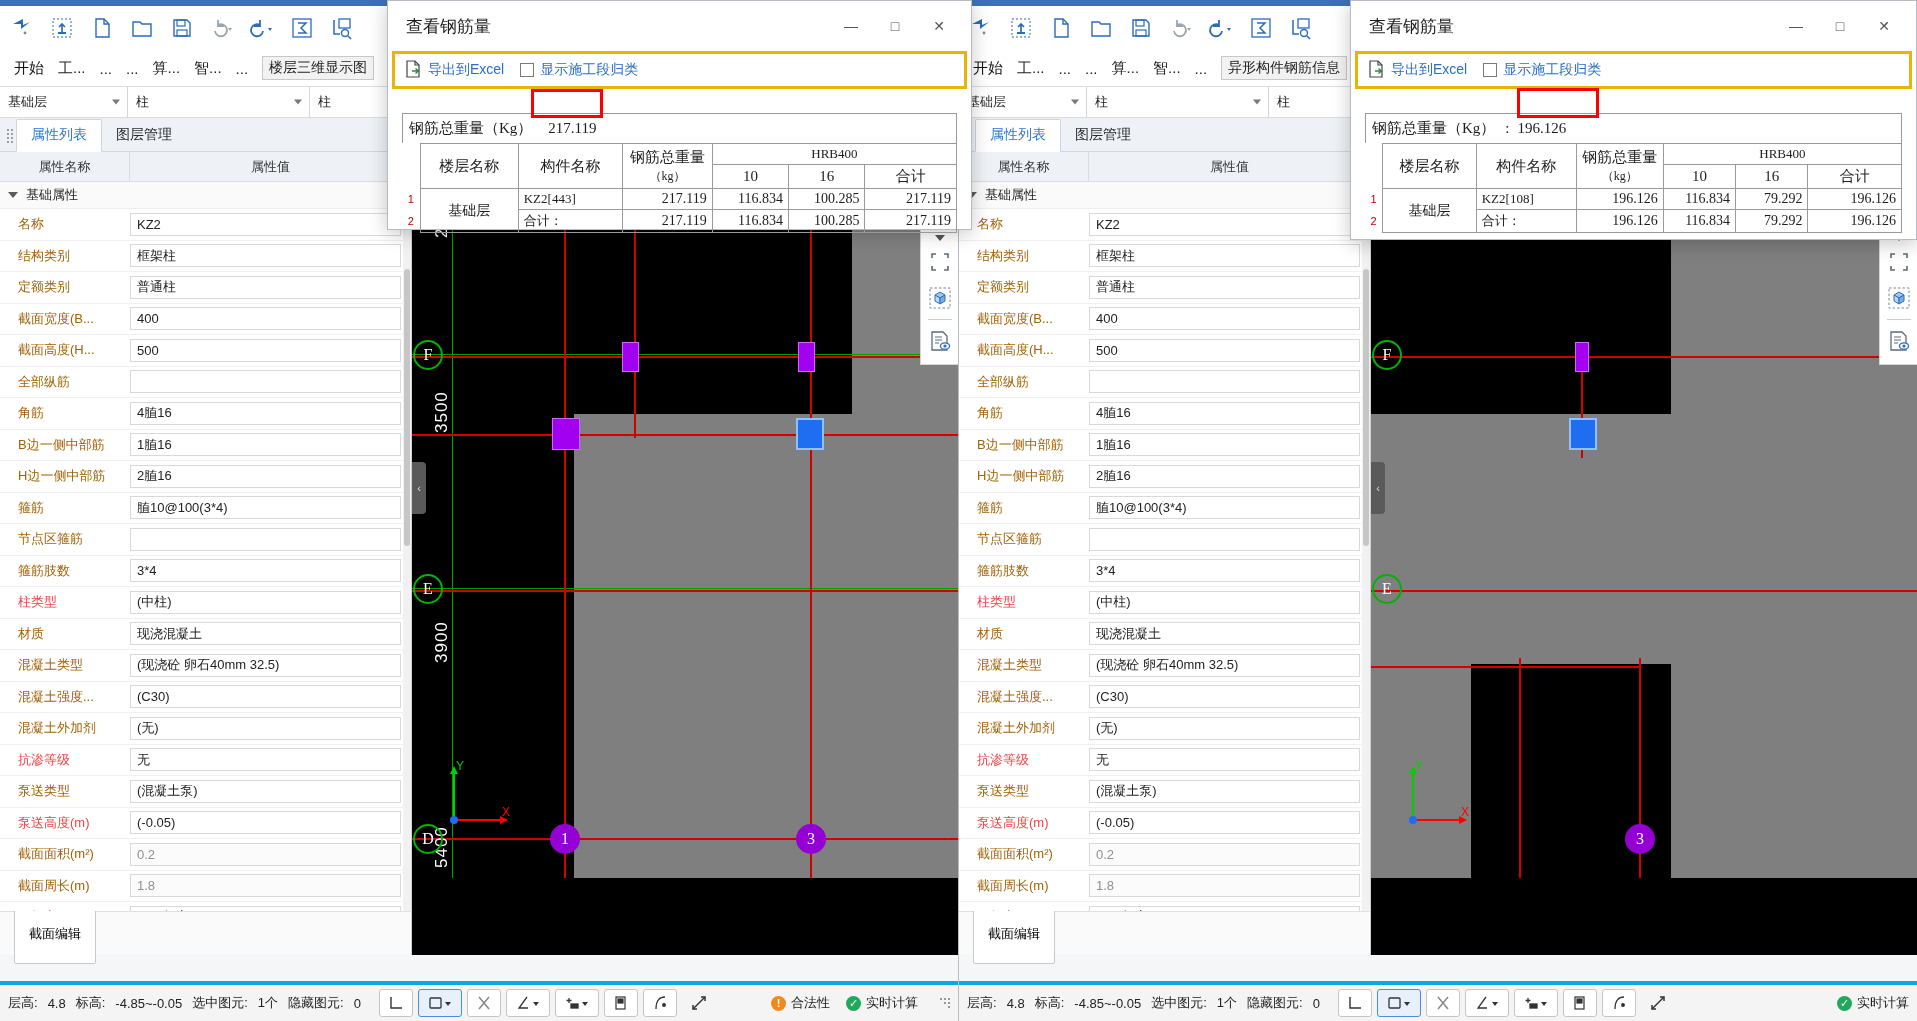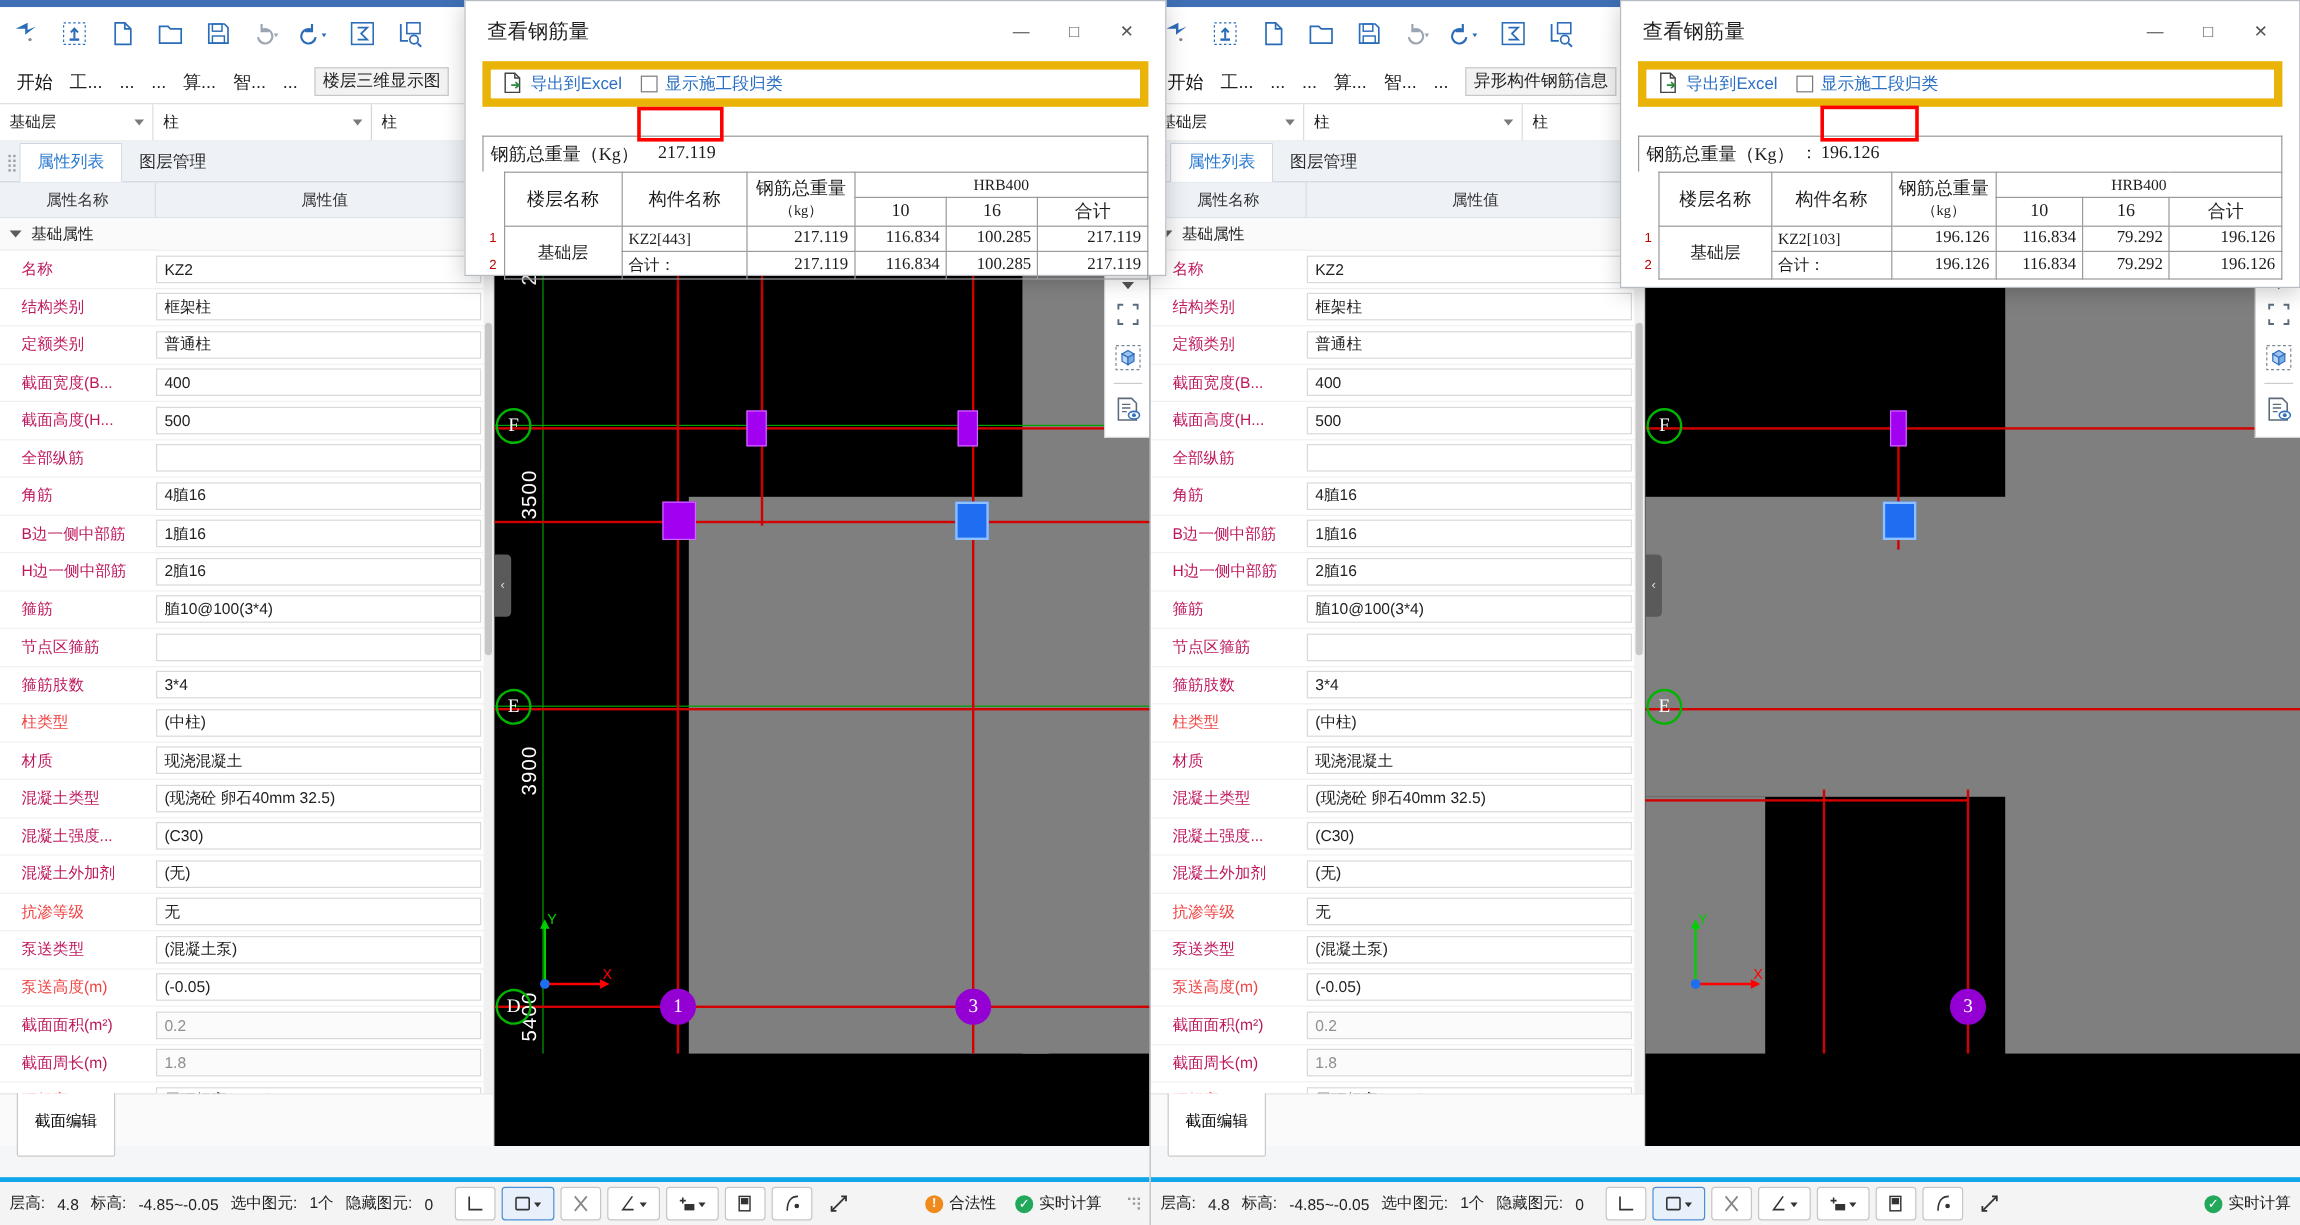--- a/index.html
+++ b/index.html
@@ -45,21 +45,21 @@
 
   .prop-head { display:flex; height:30px; background:#eef2f7; border-bottom:1px solid #d7dde4; font-size:13px; }
   .prop-head div { display:flex; align-items:center; justify-content:center; color:#333; }
   .prop-head .c-name { width:130px; border-right:1px solid #d7dde4; }
   .prop-head .c-val { flex:1; }
 
   .prop-body { flex:1; overflow:hidden; background:#fff; position:relative; }
   .grouprow { height:27px; display:flex; align-items:center; padding-left:8px; background:#fafafa; font-size:13px; border-bottom:1px solid #eee; }
   .grouprow .tri { width:0;height:0;border-left:5px solid transparent;border-right:5px solid transparent;border-top:6px solid #5b5b5b;margin-right:8px;}
   .prow { height:31.5px; display:flex; align-items:center; border-bottom:1px solid #f0f0f0; }
-  .prow .pname { width:130px; padding-left:18px; font-size:13px; color:#be185d; white-space:nowrap; overflow:hidden; }
+  .prow .pname { width:130px; padding-left:18px; font-size:13px; color:#a16207; white-space:nowrap; overflow:hidden; }
   .prow .pname.plain { color:#ef4444; }
   .prow .pval { flex:1; margin-right:10px; height:23px; background:#fff; border:1px solid #d9d9d9; display:flex; align-items:center; padding-left:6px; font-size:13px; color:#222; white-space:nowrap; overflow:hidden; }
   .prow .pval.ro { color:#8f8f8f; background:#fbfbfb; }
   .prop-foot { height:44px; background:#fafafa; border-top:1px solid #e0e0e0; display:flex; align-items:center; padding-left:14px; }
   .btn-sec { background:#fff; border:1px solid #c9c9c9; border-radius:2px; padding:20px 14px; font-size:13px; cursor:pointer; }
   .vscroll { position:absolute; right:0; top:0; width:8px; bottom:0; background:#f1f1f1; }
   .vscroll i { position:absolute; left:1px; width:6px; top:12%; height:38%; background:#c6c6c6; border-radius:3px; display:block; }
 
   
   .canvas { flex:1; position:relative; background:#000; overflow:hidden; }
@@ -95,21 +95,21 @@
   .dot.orange { background:#f08a1d; }
   .dot.green { background:#22a85b; }
   .resizegrip { width:10px; height:10px; margin-left:6px; }
   .resizegrip i { display:block; width:2px;height:2px;background:#999;box-shadow:4px 0 #999,8px 0 #999,4px 4px #999,8px 4px #999,8px 8px #999; }
 
   
   .dialog { position:absolute; background:#fff; border:1px solid #b7bcc3; box-shadow:0 4px 18px rgba(0,0,0,.22); z-index:60; }
   .dlg-title { height:50px; display:flex; align-items:center; padding:0 10px 0 18px; font-size:17px; color:#1d1d1d; }
   .dlg-wincontrols { margin-left:auto; display:flex; align-items:center; }
   .wc { width:44px; height:40px; display:flex; align-items:center; justify-content:center; color:#555; cursor:pointer; font-size:14px; }
-  .dlg-toolbar { margin:0 14px; border:7px solid #eab308; height:38px; display:flex; align-items:center; padding:0 10px; gap:16px; }
+  .dlg-toolbar { margin:0 4px; border:3px solid #eab308; height:38px; display:flex; align-items:center; padding:0 10px; gap:16px; }
   .tb-item { display:flex; align-items:center; gap:6px; font-size:14px; color:#222; cursor:pointer; }
   .tb-item .lbl-blue { color:#2a6fc4; }
   .chk { width:14px; height:14px; border:1px solid #7a7a7a; background:#fff; display:inline-block; }
   .dlg-body { padding:8px 14px 12px; }
   .totline { border:1px solid #9a9a9a; border-bottom:none; height:30px; display:flex; align-items:center; font-family:"Liberation Serif","DejaVu Serif",serif; font-size:15px;margin-top:16px; }
   .totline .tl-lbl { padding:0 4px 0 6px; white-space:nowrap; }
   .totline .tl-val { padding-left:12px; }
   table.rt { border-collapse:collapse; width:100%; font-family:"Liberation Serif","DejaVu Serif",serif; font-size:14px; }
   table.rt th, table.rt td { border:1px solid #9a9a9a; padding:2px 5px; }
   table.rt th { font-weight:normal; text-align:center; font-size:15px; }
@@ -970,21 +970,21 @@
         <tr>
           <th style="width:68px">10</th>
           <th style="width:68px">16</th>
           <th style="width:88px">合计</th>
         </tr>
       </thead>
       <tbody>
         <tr>
           <td class="rownum">1</td>
           <td class="ctr" rowspan="2">基础层</td>
-          <td class="lft">KZ2[103]</td>
+          <td class="lft">KZ2[108]</td>
           <td class="num">196.126</td>
           <td class="num">116.834</td>
           <td class="num">79.292</td>
           <td class="num">196.126</td>
         </tr>
         <tr>
           <td class="rownum">2</td>
           <td class="lft">合计：</td>
           <td class="num">196.126</td>
           <td class="num">116.834</td>

